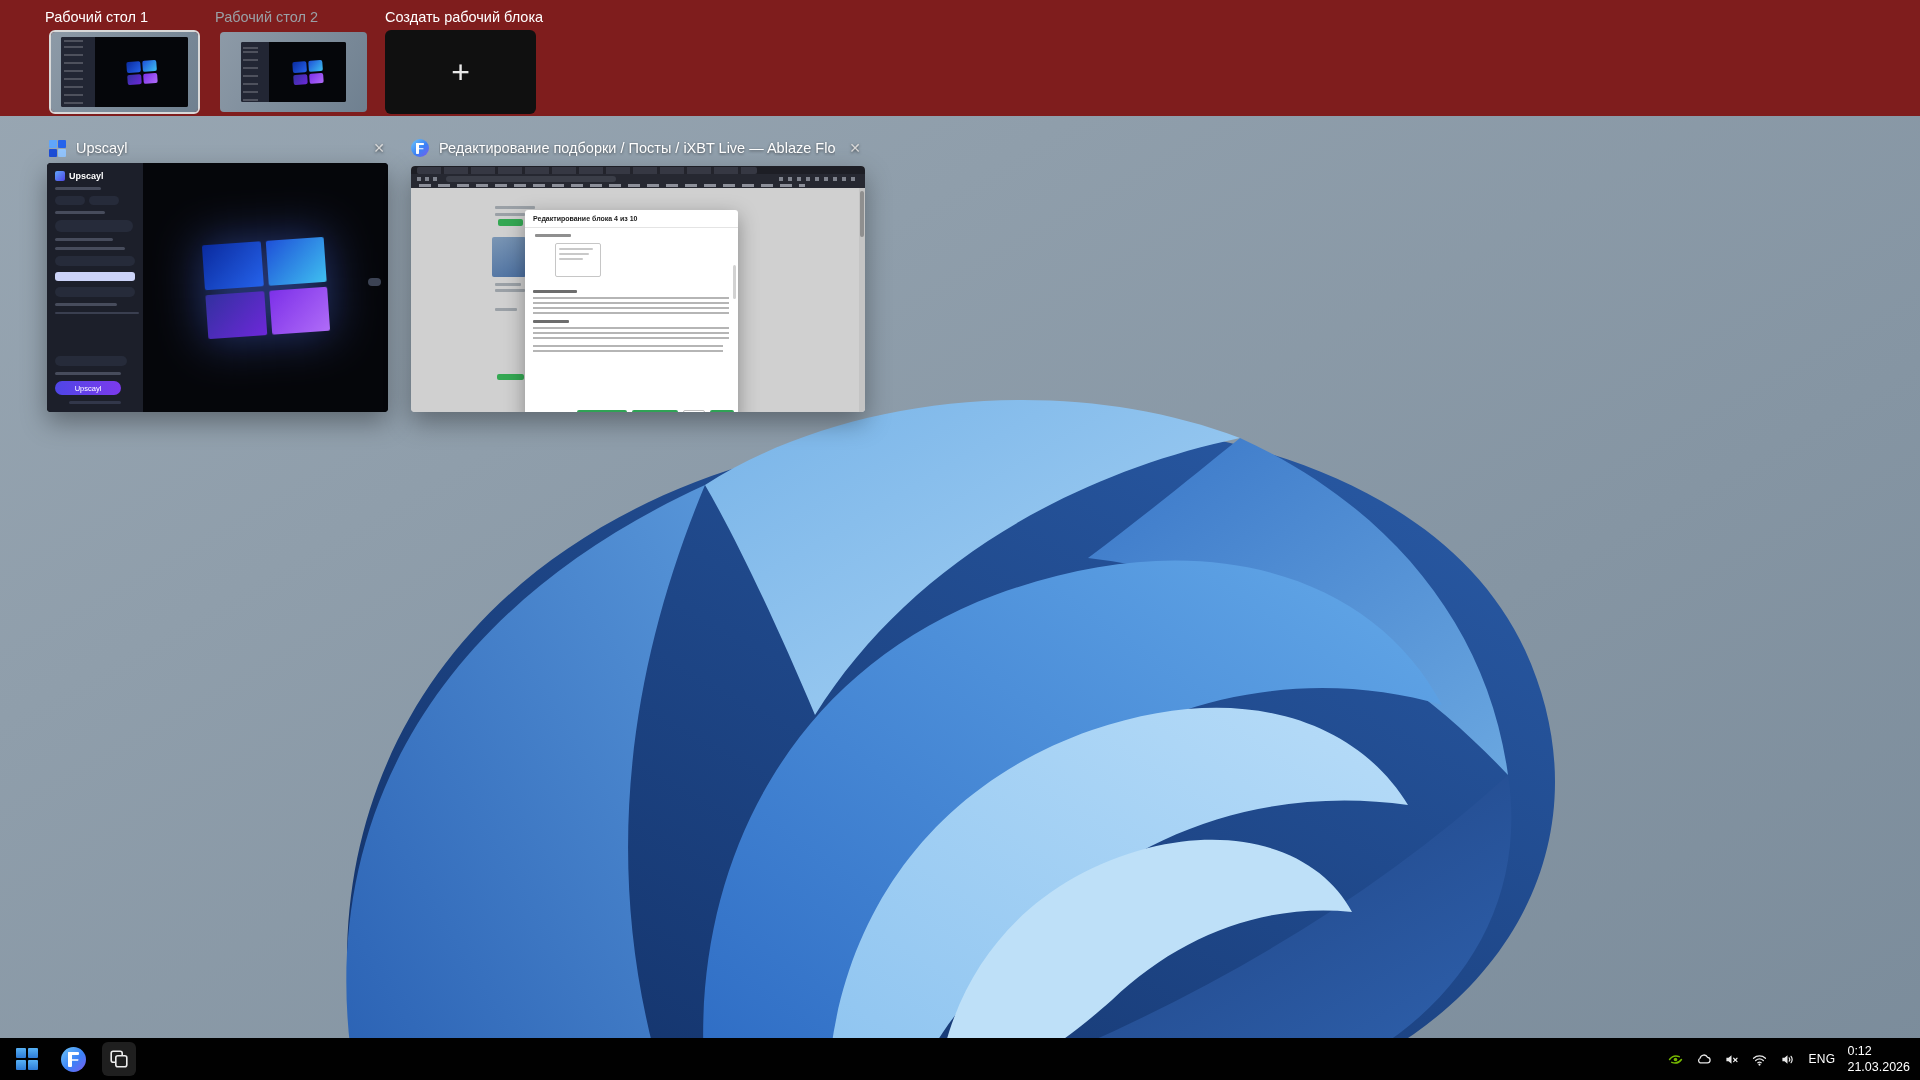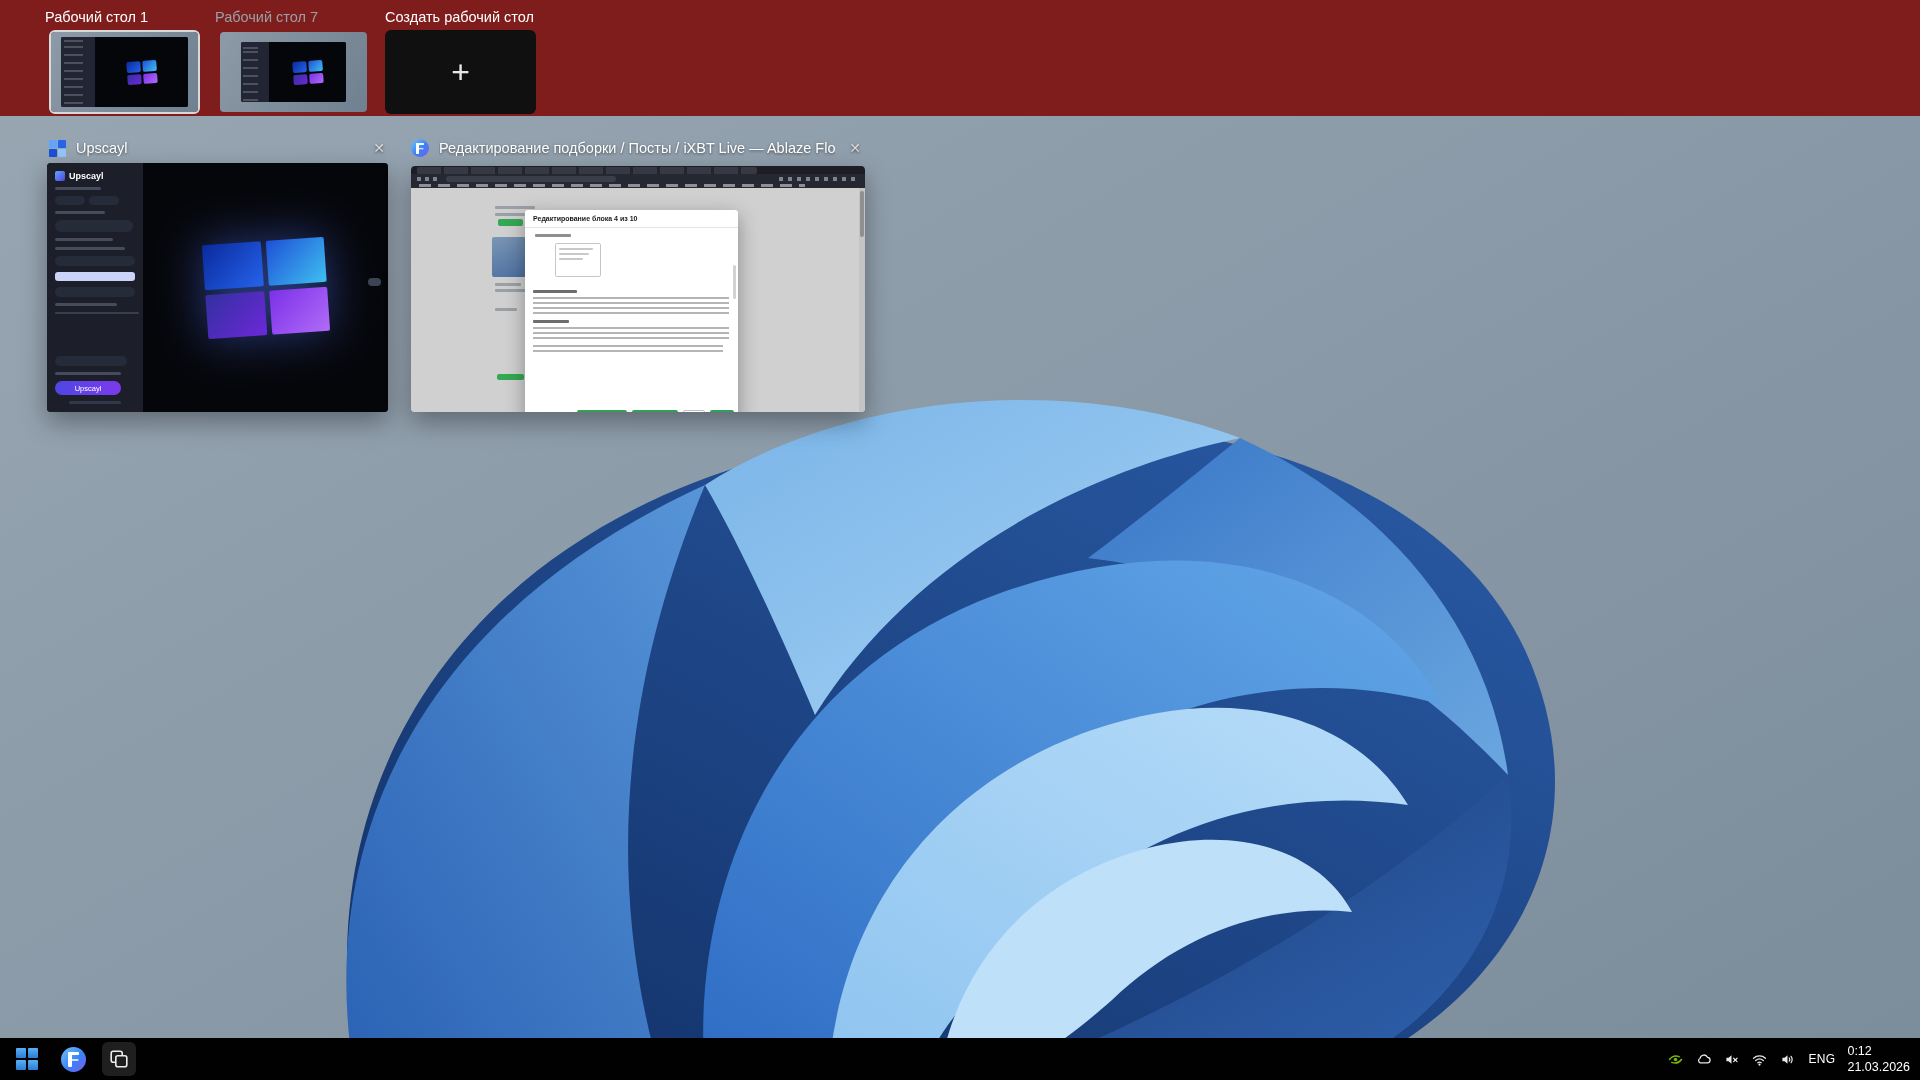--- a/index.html
+++ b/index.html
@@ -154,22 +154,22 @@
     <path d="M 705 485 C 845 395 1065 372 1240 438 C 1065 475 905 570 815 715 C 777 625 737 540 705 485 Z" fill="url(#gLight)"></path>
     <path d="M 1240 438 C 1388 505 1488 625 1508 775 C 1398 658 1258 578 1088 558 C 1148 513 1198 472 1240 438 Z" fill="url(#gMid2)"></path>
     <path d="M 1508 775 C 1528 905 1458 1020 1318 1080 L 1000 1080 C 1190 1005 1365 905 1508 775 Z" fill="url(#gDark2)"></path>
     <path d="M 705 1080 C 688 870 788 672 995 595 C 1198 520 1372 572 1442 705 C 1315 668 1162 690 1045 788 C 928 885 868 985 858 1080 Z" fill="url(#gCore)"></path>
     <path d="M 828 1080 C 838 925 925 788 1092 730 C 1238 680 1355 718 1408 805 C 1290 788 1162 818 1065 905 C 988 972 938 1025 918 1080 Z" fill="url(#gIn)"></path>
     <path d="M 938 1080 C 955 965 1032 878 1148 848 C 1245 824 1322 855 1352 912 C 1265 903 1180 935 1112 1000 C 1065 1042 1028 1062 1008 1080 Z" fill="#bee0f8"></path>
   </svg>
 
   <div id="topbar">
     <span class="desk-label" style="left:45px">Рабочий стол 1</span>
-    <span class="desk-label dim" style="left:215px">Рабочий стол 7</span>
-    <span class="desk-label" style="left:385px">Создать рабочий стол</span>
+    <span class="desk-label dim" style="left:215px">Рабочий стол 2</span>
+    <span class="desk-label" style="left:385px">Создать рабочий блока</span>
 
     <div class="desk-thumb selected" style="left:49px">
       <div class="mini-desktop">
         <div class="mini-window" id="mini-win-1">
           <div class="mini-sidebar"></div>
           <div class="mini-main">
             <div class="winart mini">
               <div class="p p1"></div>
                 <div class="p p2"></div>
                 <div class="p p3"></div>

